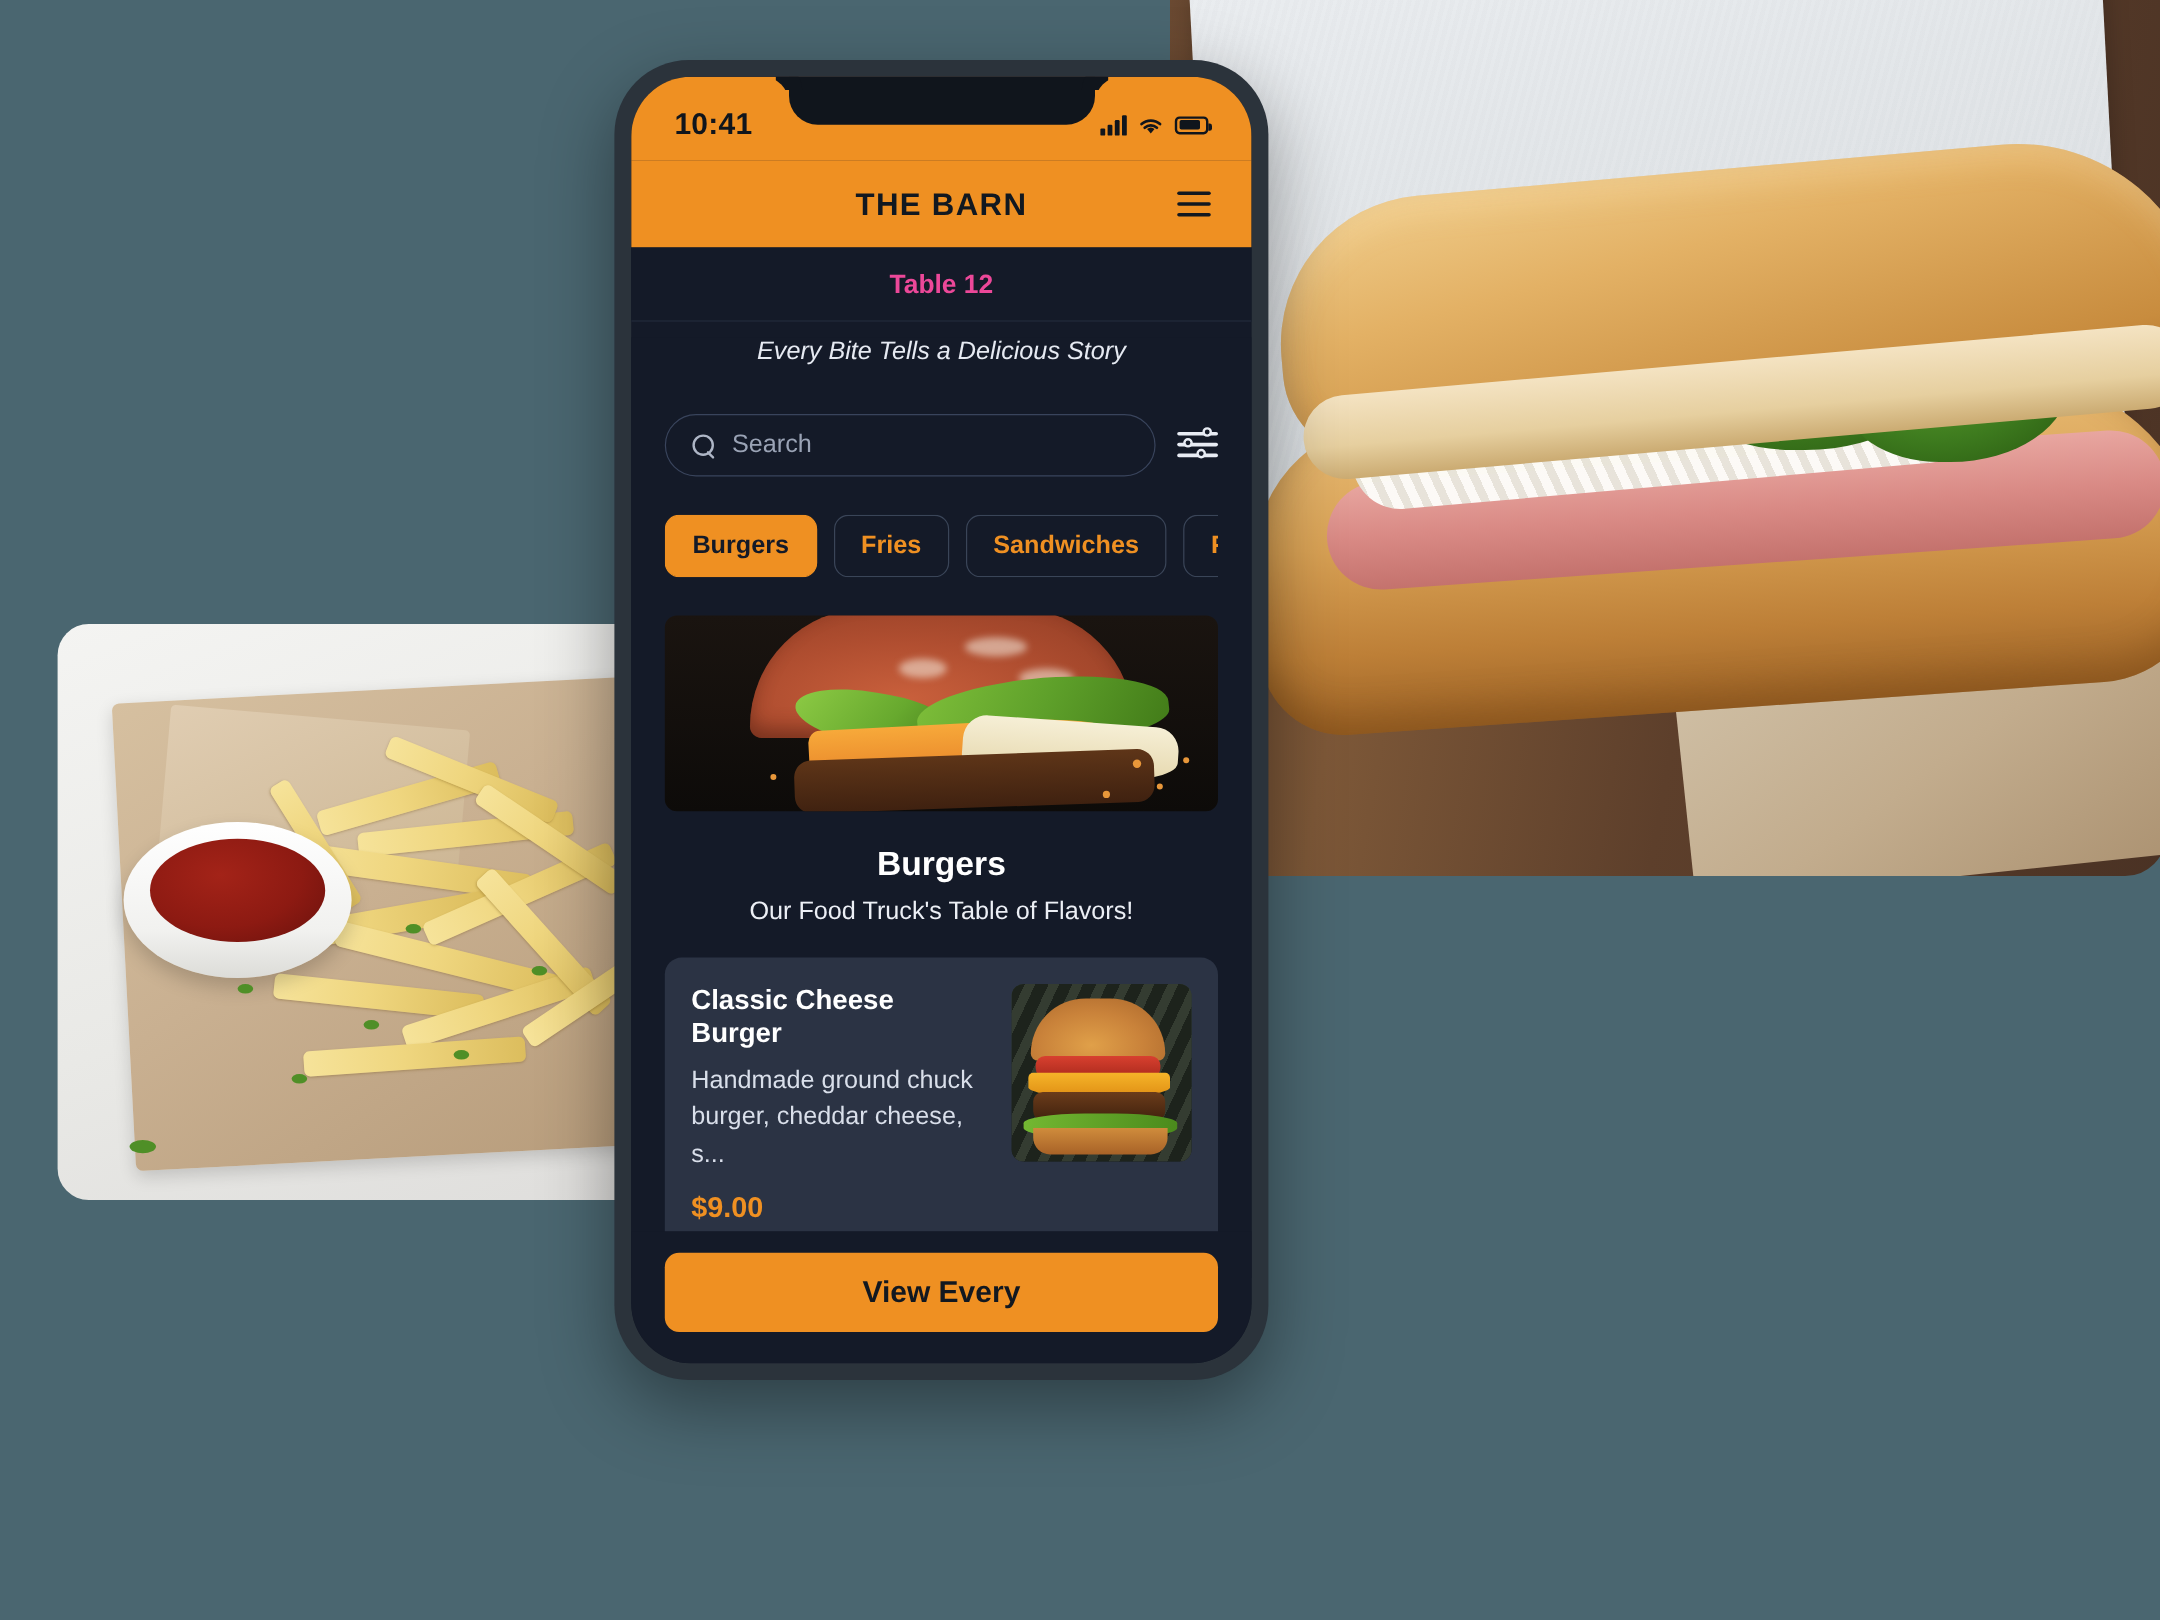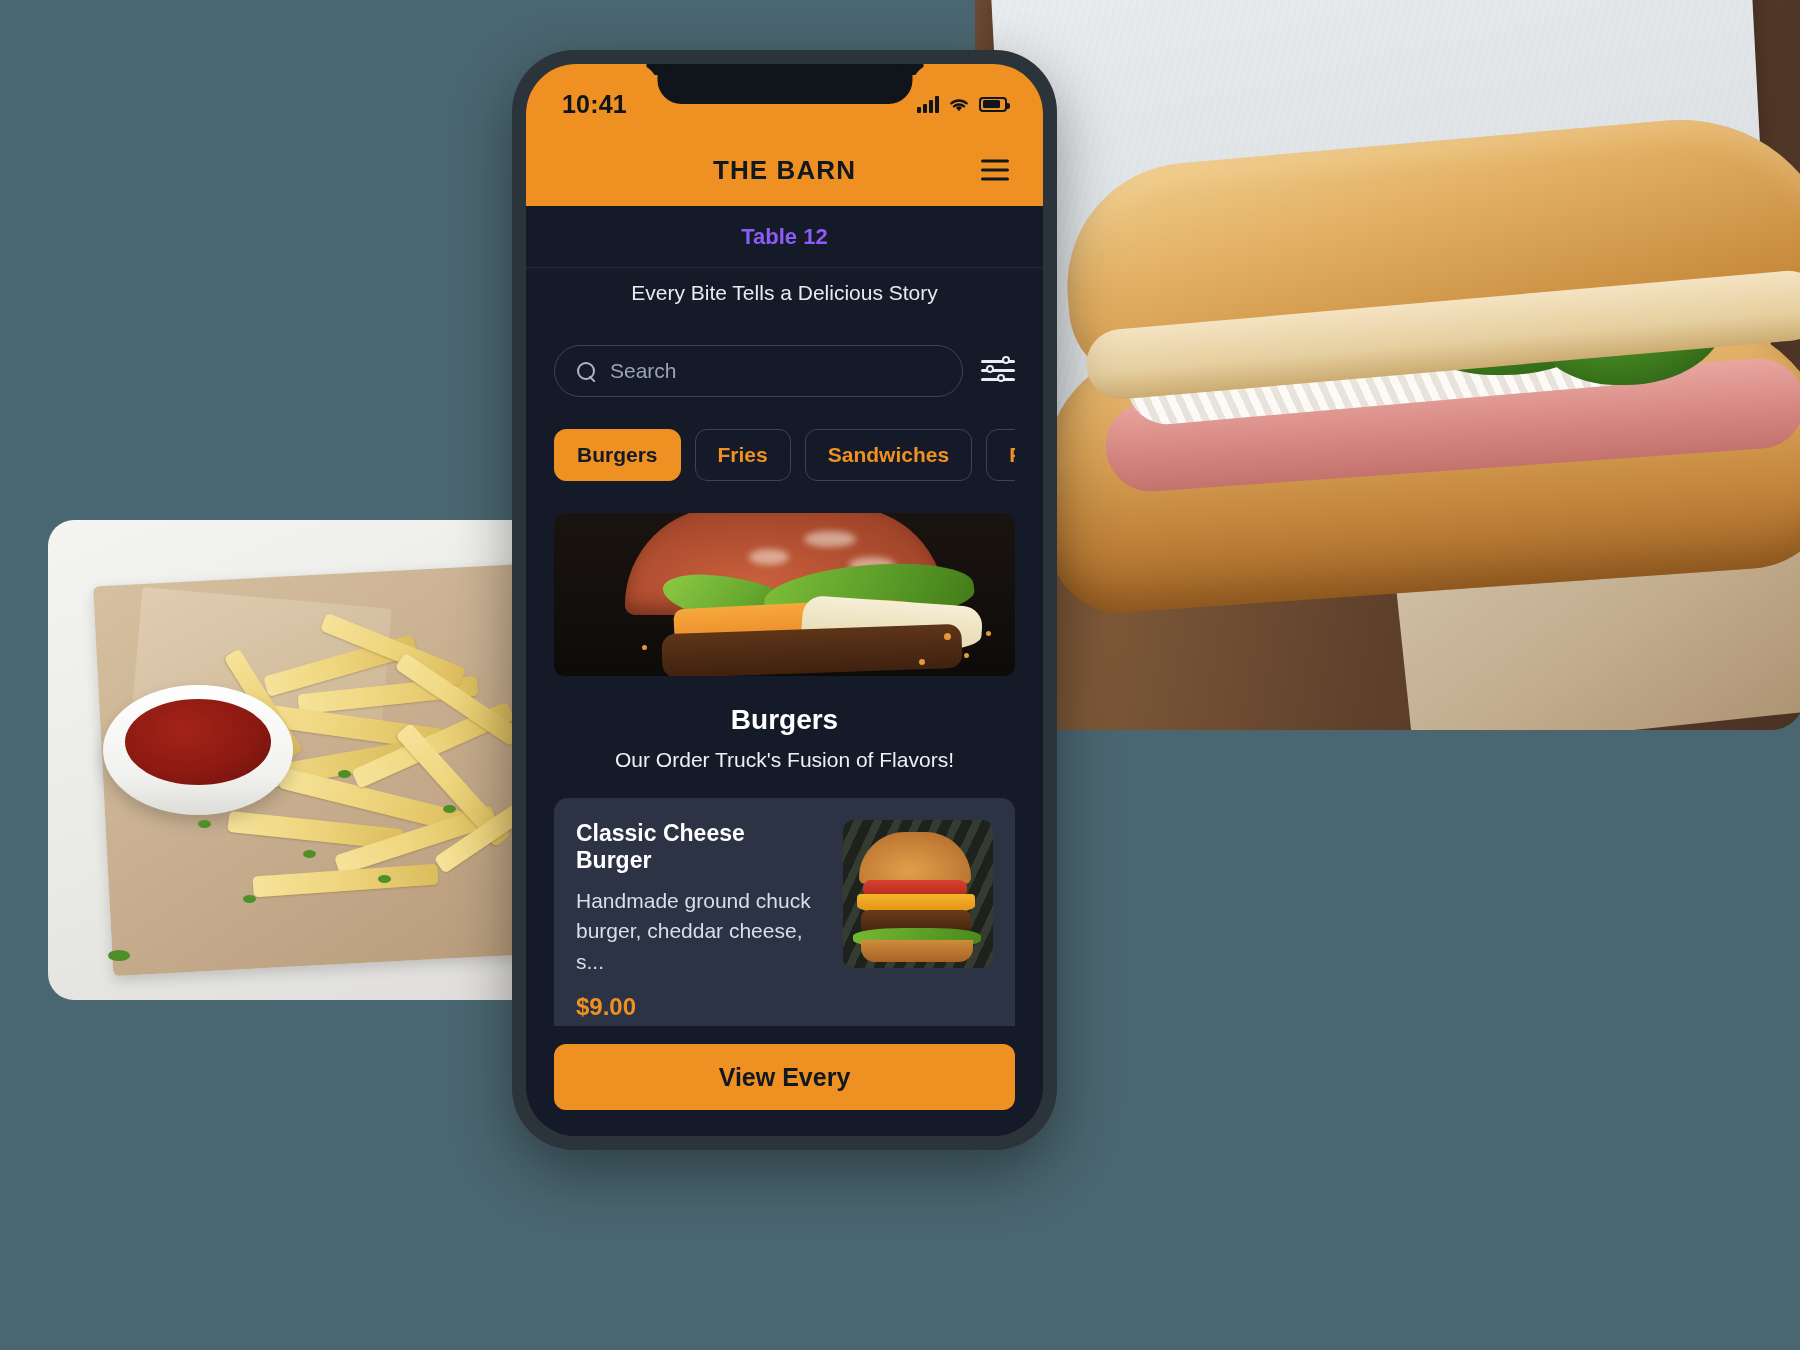--- a/index.html
+++ b/index.html
@@ -232,41 +232,41 @@
     width: 28px; height: 21px;
     display: flex; flex-direction: column; justify-content: space-between;
     cursor: pointer;
   }
   .hamburger span { display:block; height:3px; background:#121820; border-radius:2px; }
 
   
   .table-bar {
     height: 62px;
     display:flex; align-items:center; justify-content:center;
-    color:#8b5cf6; font-size:22px; font-weight:700;
+    color:#ec4899; font-size:22px; font-weight:700;
     border-bottom: 1px solid #232b3c;
     background:#141a28;
   }
 
   
   .content { padding: 0 28px; background:#141a28; }
 
   .cat-head {
     display:flex; align-items:center; justify-content:center; gap:13px;
     margin-top: 38px;
   }
   .cat-title { font-size: 30px; font-weight: 700; color:#ffffff; }
   .chev {
     width: 16px; height: 16px;
     border-right: 3px solid #ffffff; border-bottom: 3px solid #ffffff;
     transform: rotate(45deg); margin-top:-8px;
   }
   .cat-sub {
     text-align:center; color:#e6eaf2; font-size:21px;
-    margin-top: 13px; font-weight: 400;
+    margin-top: 13px; font-weight: 400; font-style: italic;
   }
 
   
   .search-row {
     display:flex; align-items:center; gap:18px;
     margin-top: 40px;
   }
   .search-box {
     flex:1; height: 52px;
     border: 1.5px solid #39445c; border-radius: 30px;
@@ -589,21 +589,21 @@
         <div class="hero-cheese2"></div>
         <div class="hero-patty"></div>
         <div class="hero-crumb" style="left:390px;top:120px;"></div>
         <div class="hero-crumb" style="left:410px;top:140px;width:5px;height:5px;"></div>
         <div class="hero-crumb" style="left:365px;top:146px;width:6px;height:6px;"></div>
         <div class="hero-crumb" style="left:432px;top:118px;width:5px;height:5px;"></div>
         <div class="hero-crumb" style="left:88px;top:132px;width:5px;height:5px;"></div>
       </div>
 
       <div class="sec-title">Burgers</div>
-      <div class="sec-sub">Our Order Truck's Fusion of Flavors!</div>
+      <div class="sec-sub">Our Food Truck's Table of Flavors!</div>
 
       <div class="item-card">
         <div class="item-info">
           <div class="item-name">Classic Cheese Burger</div>
           <div class="item-desc">Handmade ground chuck burger, cheddar cheese, s...</div>
           <div class="item-price">$9.00</div>
           <div class="stepper">
             <div class="step-btn">−</div>
             <div class="step-btn">0</div>
             <div class="step-btn">+</div>

